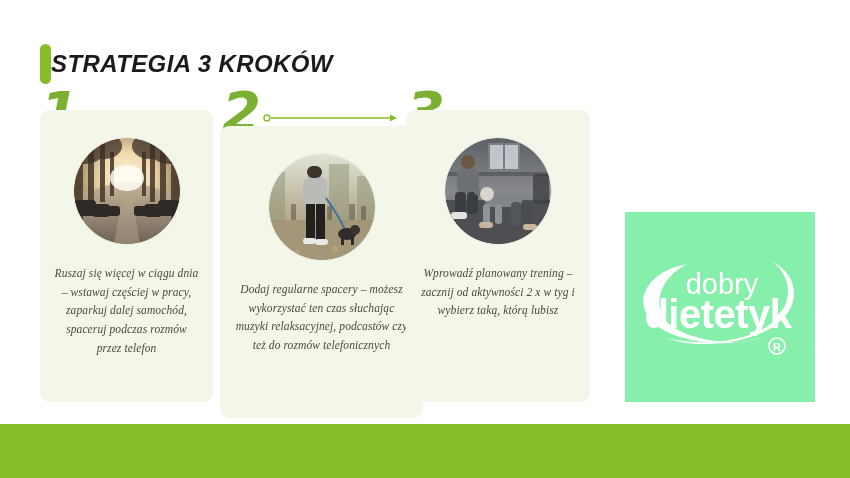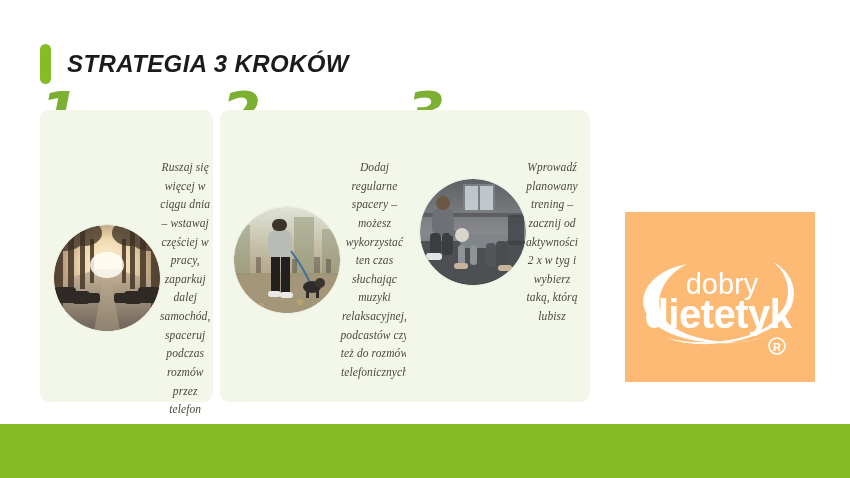--- a/index.html
+++ b/index.html
@@ -7,21 +7,21 @@
     width:850px;height:478px;overflow:hidden;
     background:#ffffff;
     font-family:"Liberation Sans", sans-serif;
     position:relative;
   }
   .slide{position:absolute;inset:0;background:#fff;}
 
   
   .title-row{
     position:absolute;left:40px;top:44px;
-    display:flex;align-items:center;gap:16px;
+    display:flex;align-items:center;
   }
   .title-bar{
     width:11px;height:40px;border-radius:6px;
     background:#86bc25;flex:none;
   }
   .title-text{
     font-size:24px;font-weight:bold;font-style:italic;
     letter-spacing:.4px;color:#1b1b1b;white-space:nowrap;
   }
 
@@ -35,41 +35,41 @@
   .connector{position:absolute;top:112px;height:12px;}
   .connector svg{display:block;overflow:visible;}
 
   
   .card{
     position:absolute;top:110px;
     background:#f3f7ea;border-radius:9px;
   }
   .card-inner{
     padding:28px 14px 18px 14px;
-    display:flex;flex-direction:row;align-items:center;
+    display:flex;flex-direction:column;align-items:center;
   }
   .photo{
     width:106px;height:106px;border-radius:50%;
     overflow:hidden;flex:none;
     box-shadow:0 0 0 1px rgba(0,0,0,.04);
   }
   .photo svg{display:block;}
   .card-text{
     margin-top:20px;
     font-size:11.5px;line-height:1.62;
     font-style:italic;color:#4a4a3c;
     text-align:center;
     font-family:"Liberation Serif", serif;
     letter-spacing:.1px;
   }
 
   
   .logo-box{
     position:absolute;left:625px;top:212px;
-    width:190px;height:170px;background:#fdba74;
+    width:190px;height:190px;background:#86efac;
   }
   .logo-box svg{display:block;}
 
   
   .bottom-bar{
     position:absolute;left:0;right:0;bottom:0;height:54px;
     background:#86bc25;
   }
 </style>
 </head>
@@ -147,21 +147,21 @@
 
   <div class="step-num" style="left:222px;">2</div>
   <div class="connector" style="left:263px;width:135px;">
     <svg width="135" height="12" viewBox="0 0 135 12">
       <circle cx="4" cy="6" r="3" fill="none" stroke="#86bc25" stroke-width="1.4"></circle>
       <line x1="8" y1="6" x2="127" y2="6" stroke="#86bc25" stroke-width="1.6"></line>
       <path d="M127 2.4 L134 6 L127 9.6 Z" fill="#86bc25"></path>
     </svg>
   </div>
 
-  <div class="card" style="left:220px;width:203px;height:292px;">
+  <div class="card" style="left:220px;width:203px;height:292px;margin-top:16px;">
     <div class="card-inner">
       <div class="photo">
         <svg width="106" height="106" viewBox="0 0 106 106">
           <defs>
             <clipPath id="c2">
                 <circle cx="53" cy="53" r="53"></circle>
               </clipPath>
             <linearGradient id="bg2" x1="0" y1="0" x2="0" y2="1">
               <stop offset="0%" stop-color="#dfe3d6"></stop>
               <stop offset="55%" stop-color="#b9ae93"></stop>

